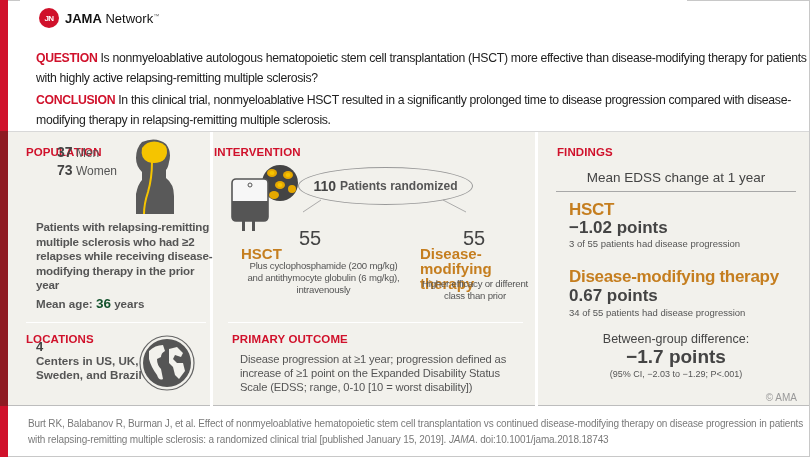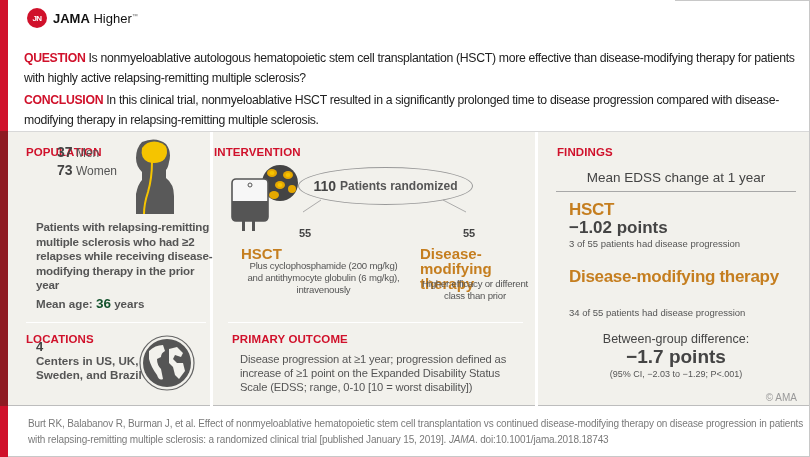--- a/index.html
+++ b/index.html
@@ -4,21 +4,21 @@
 <style>
   * { box-sizing: border-box; margin: 0; padding: 0; }
   html, body { width: 810px; height: 457px; background: #ffffff; overflow: hidden; }
   body { font-family: "Liberation Sans", "DejaVu Sans", sans-serif; color: #4a4a4a; position: relative; }
 
   .frame { position: absolute; left: 0; top: 0; width: 810px; height: 457px; border: 1px solid #c8c8c8; border-left: none; }
   .stripe-top { position: absolute; left: 0; top: 0; width: 8px; height: 131px; background: #d0112b; }
   .stripe-mid { position: absolute; left: 0; top: 131px; width: 8px; height: 275px; background: #8f1a22; }
   .stripe-bot { position: absolute; left: 0; top: 406px; width: 8px; height: 51px; background: #d0112b; }
 
-  .header { position: absolute; left: 8px; top: 0; width: 667px; height: 131px; background: #fff; }
+  .header { position: absolute; left: 20px; top: 0; width: 667px; height: 131px; background: #fff; }
   .logo { position: absolute; left: 19px; top: 8px; display: flex; align-items: center; }
   .logo-circle { width: 20px; height: 20px; border-radius: 50%; background: #d0112b; color: #fff; font-size: 8px; font-weight: bold; display: flex; align-items: center; justify-content: center; letter-spacing: -0.5px; }
   .logo-text { margin-left: 6px; font-size: 13px; color: #111; }
   .logo-text b { font-weight: bold; }
   .logo-tm { font-size: 6px; vertical-align: super; color: #666; }
 
   .qc { position: absolute; left: 16px; font-family: "Liberation Sans", sans-serif; font-size: 13.2px; line-height: 20px; color: #222; letter-spacing: -0.35px; transform: scaleX(0.93); transform-origin: left top; width: 840px; }
   .qc .kw { color: #d0112b; font-weight: bold; }
   .q { top: 48px; }
   .c { top: 90px; }
@@ -33,21 +33,21 @@
   .big { font-weight: bold; font-size: 14px; color: #444; }
   .pop-desc { position: absolute; left: 28px; top: 88px; width: 180px; font-size: 11.6px; line-height: 14.5px; color: #555; font-weight: bold; letter-spacing: -0.2px; }
   .pop-age { position: absolute; left: 28px; top: 164px; font-size: 11.6px; color: #555; font-weight: bold; }
   .pop-age .num { font-size: 13.5px; color: #14532d; }
 
   .loc-num { position: absolute; left: 28px; top: 206px; font-size: 13px; font-weight: bold; color: #444; }
   .loc-desc { position: absolute; left: 28px; top: 220px; width: 110px; font-size: 11.6px; line-height: 13.5px; font-weight: bold; color: #555; }
 
   .oval { position: absolute; left: 290px; top: 35px; width: 175px; height: 38px; border: 1px solid #999; border-radius: 50%; display: flex; align-items: center; justify-content: center; font-size: 12px; color: #555; font-weight: bold; }
   .oval .num { font-size: 14px; color: #444; margin-right: 4px; }
-  .n55 { position: absolute; font-size: 11px; font-weight: bold; color: #444; }
+  .n55 { position: absolute; font-size: 20px; font-weight: normal; color: #444; }
   .arm-title { position: absolute; font-size: 15px; font-weight: bold; color: #c57e1f; line-height: 15px; }
   .arm-desc { position: absolute; font-size: 9.6px; line-height: 12px; color: #555; letter-spacing: -0.2px; text-align: center; }
 
   .po-desc { position: absolute; left: 240px; top: 221px; width: 290px; font-size: 11.2px; line-height: 14px; color: #555; letter-spacing: -0.15px; }
 
   .find-sub { position: absolute; left: 562px; top: 38px; width: 240px; text-align: center; font-size: 13.5px; color: #444; }
   .find-rule { position: absolute; left: 562px; top: 59px; width: 240px; height: 1px; background: #a8a8a8; }
   .find-h { position: absolute; left: 560px; font-size: 17px; font-weight: bold; color: #c57e1f; letter-spacing: -0.3px; }
   .find-v { position: absolute; left: 560px; font-size: 17px; font-weight: bold; color: #444; text-align: center; }
   .find-note { position: absolute; left: 560px; font-size: 9.5px; color: #555; }
@@ -64,21 +64,21 @@
 <body>
 
 <div class="frame"></div>
 <div class="stripe-top"></div>
 <div class="stripe-mid"></div>
 <div class="stripe-bot"></div>
 
 <div class="header">
   <div class="logo">
     <div class="logo-circle">JN</div>
-    <div class="logo-text"><b>JAMA</b><span> Higher</span><span class="logo-tm">™</span></div>
+    <div class="logo-text"><b>JAMA</b><span> Network</span><span class="logo-tm">™</span></div>
   </div>
   <div class="qc q">
     <span class="kw">QUESTION</span><span> Is nonmyeloablative autologous hematopoietic stem cell transplantation (HSCT) more effective than disease-modifying therapy for patients with highly active relapsing-remitting multiple sclerosis?</span>
   </div>
   <div class="qc c">
     <span class="kw">CONCLUSION</span><span> In this clinical trial, nonmyeloablative HSCT resulted in a significantly prolonged time to disease progression compared with disease-modifying therapy in relapsing-remitting multiple sclerosis.</span>
   </div>
 </div>
 
 <div class="panels">
@@ -145,20 +145,21 @@
   <div class="title" style="left:224px; top:201px">PRIMARY OUTCOME</div>
   <div class="po-desc" style="left:232px; top:220px">Disease progression at ≥1 year; progression defined as increase of ≥1 point on the Expanded Disability Status Scale (EDSS; range, 0-10 [10 = worst disability])</div>
 
   <div class="title" style="left:549px; top:14px">FINDINGS</div>
   <div class="find-sub" style="left:548px">Mean EDSS change at 1 year</div>
   <div class="find-rule" style="left:548px"></div>
   <div class="find-h" style="left:561px; top:68px">HSCT</div>
   <div class="find-v" style="left:561px; top:86px">−1.02 points</div>
   <div class="find-note" style="left:561px; top:106px">3 of 55 patients had disease progression</div>
   <div class="find-h" style="left:561px; top:135px">Disease-modifying therapy</div>
+  <div class="find-v" style="left:561px; top:154px">0.67 points</div>
   <div class="find-note" style="left:561px; top:175px">34 of 55 patients had disease progression</div>
   <div class="bgd" style="left:548px; top:200px">
     <div class="bgd-l">Between-group difference:</div>
     <div class="bgd-v">−1.7 points</div>
     <div class="bgd-ci">(95% CI, −2.03 to −1.29; P&lt;.001)</div>
   </div>
   <div class="copy">© AMA</div>
 </div>
 
 <div class="cite"><span>Burt RK, Balabanov R, Burman J, et al. Effect of nonmyeloablative hematopoietic stem cell transplantation vs continued disease-modifying therapy on disease progression in patients with relapsing-remitting multiple sclerosis: a randomized clinical trial [published January 15, 2019]. </span><i>JAMA</i><span>. doi:10.1001/jama.2018.18743</span></div>

